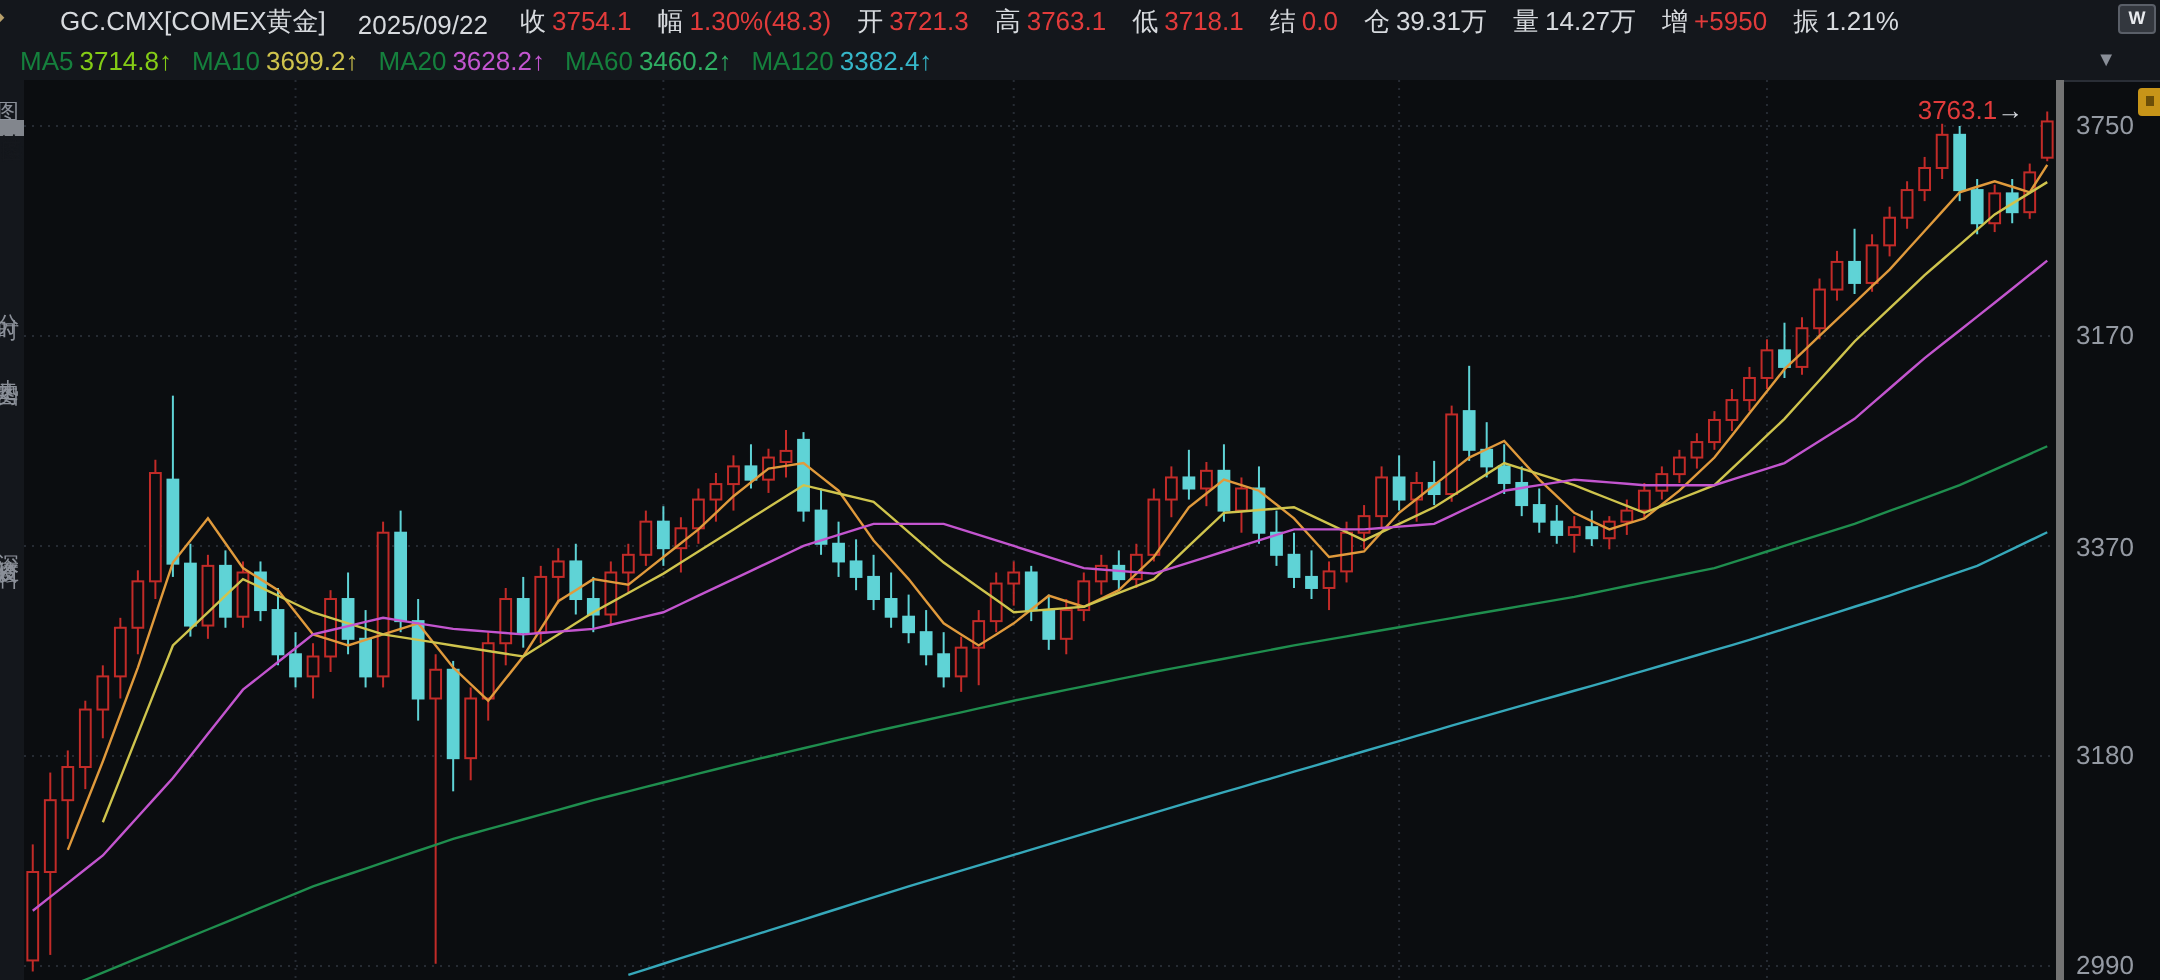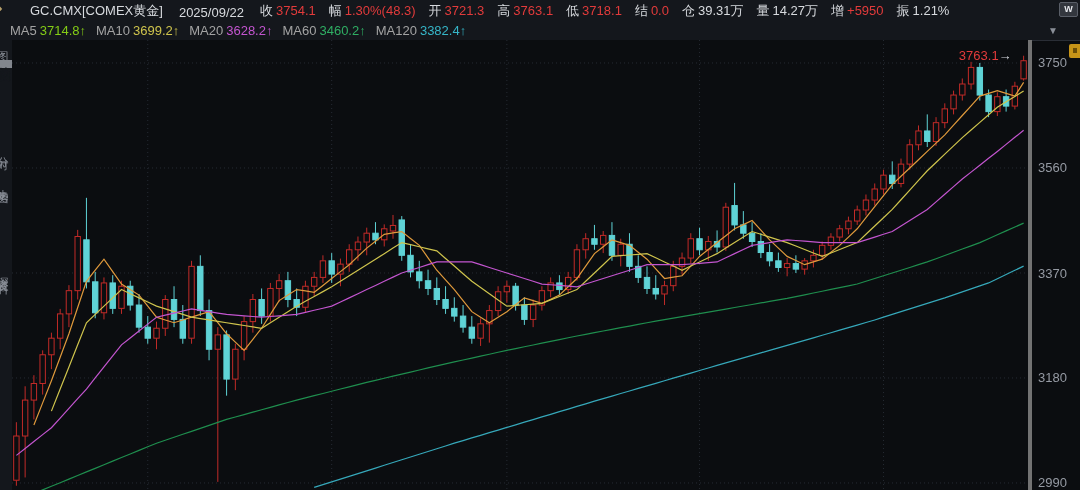--- a/index.html
+++ b/index.html
@@ -19,21 +19,21 @@
   .frag.f1{top:1px;}
   .frag.f2{top:21px;color:#9aa0a8;}
   .winbadge{position:absolute;right:2px;top:2px;width:17px;height:13px;background:#33373e;
     border:1px solid #5a5f68;border-radius:2px;color:#e8eaee;font-size:9px;font-weight:bold;
     display:flex;align-items:center;justify-content:center;line-height:1;}
 
   
   .mabar{position:absolute;left:0;top:20px;width:1080px;height:20px;background:#14171c;
     border-bottom:1px solid #2a2e36;display:flex;align-items:center;font-size:13px;white-space:nowrap;}
   .ma-items{display:flex;gap:10px;margin-left:10px;}
-  .mai .lab{color:#a3a3a3;margin-right:3px;}
+  .mai .lab{color:#15803d;margin-right:3px;}
   .range-sel{position:absolute;right:22px;top:0;height:20px;display:flex;align-items:center;gap:3px;cursor:pointer;}
   .range-sel .rtext{color:#e2e4e8;font-size:13px;text-decoration:underline;}
   .range-sel .caret{color:#8a8f98;font-size:10px;}
   .lockicon{position:absolute;right:-5px;top:24px;width:16px;height:14px;background:#c79418;
     border-radius:2px;}
   .lockicon:after{content:"";position:absolute;left:4px;top:4px;width:4px;height:5px;background:#6b4e07;}
 
   
   .sidebar{position:absolute;left:0;top:40px;width:12px;height:450px;background:#14171c;overflow:hidden;}
   .side-item{position:absolute;left:-6px;width:16px;writing-mode:vertical-rl;text-orientation:upright;
@@ -342,19 +342,19 @@
       <polyline points="21.896551724137932,384.95640427360934 30.655172413793103,362.8515289205453 39.41379310344828,340.7466535674813 48.172413793103445,317.26022350485084 56.93103448275862,293.7737934422204 65.6896551724138,267.52425396045686 74.44827586206897,241.2747144786934 83.20689655172414,230.2222768021614 91.96551724137932,219.1698391256294 100.72413793103448,231.60383151172792 109.48275862068965,244.03782389782637 118.24137931034483,249.56404273609238 127,255.09026157435835 135.75862068965517,266.14269925089036 144.51724137931035,277.19513692742237 153.27586206896552,279.95824634655537 162.0344827586207,282.7213557656884 170.79310344827587,279.95824634655537 179.55172413793105,277.19513692742237 188.31034482758622,274.4320275082894 197.06896551724137,271.66891808915636 205.82758620689654,282.7213557656884 214.58620689655172,293.7737934422204 223.3448275862069,302.06312169961933 232.10344827586206,310.35244995701834 240.86206896551724,299.3000122804864 249.6206896551724,288.2475746039543 258.37931034482756,274.4320275082894 267.13793103448273,260.6164804126244 275.8965517241379,255.09026157435835 284.6551724137931,249.56404273609238 293.41379310344826,250.9455974456589 302.17241379310343,252.32715215522538 310.9310344827586,245.41937860739287 319.6896551724138,238.5116050595604 328.44827586206895,231.60383151172792 337.2068965517241,224.69605796389538 345.9655172413793,216.4067297064964 354.7241379310345,208.1174014490974 363.48275862068965,201.2096279012649 372.2413793103448,194.3018543534324 381,192.92029964386592 389.7586206896552,191.53874493429942 398.51724137931035,198.4465184821319 407.2758620689655,205.3542920299644 416.0344827586207,217.78828441606288 424.7931034482759,230.2222768021614 433.55172413793105,239.89315976912687 442.3103448275862,249.56404273609238 451.0689655172414,260.6164804126244 459.82758620689657,271.66891808915636 468.58620689655174,277.19513692742237 477.3448275862069,282.7213557656884 486.1034482758621,277.19513692742237 494.86206896551727,271.66891808915636 503.62068965517244,264.76114454132386 512.3793103448276,257.85337099349135 521.1379310344828,260.6164804126244 529.8965517241379,263.37958983175736 538.6551724137931,259.23492570305785 547.4137931034483,255.09026157435835 556.1724137931035,246.8009333169594 564.9310344827586,238.5116050595604 573.6896551724138,226.07761267346189 582.448275862069,213.6436202873634 591.2068965517242,206.7358467395309 599.9655172413793,199.82807319169842 608.7241379310345,202.5911826108314 617.4827586206897,205.3542920299644 626.2413793103449,212.2620655777969 635,219.1698391256294 643.7586206896551,228.8407220925949 652.5172413793103,238.5116050595604 661.2758620689655,237.1300503499939 670.0344827586207,235.74849564042736 678.7931034482758,226.07761267346189 687.551724137931,216.4067297064964 696.3103448275862,209.4989561586639 705.0689655172414,202.5911826108314 713.8275862068965,195.68340906299892 722.5862068965517,188.7756355151664 731.3448275862069,184.6309713864669 740.1034482758621,180.48630725776744 748.8620689655172,190.15719022473291 757.6206896551724,199.82807319169842 766.3793103448276,208.1174014490974 775.1379310344828,216.4067297064964 783.8965517241379,220.55139383519588 792.6551724137931,224.69605796389538 801.4137931034483,221.93294854476238 810.1724137931035,219.1698391256294 818.9310344827586,212.2620655777969 827.6896551724138,205.3542920299644 836.448275862069,197.06496377256542 845.2068965517242,188.7756355151664 853.9655172413793,177.72319783863443 862.7241379310345,166.67076016210243 871.4827586206897,155.61832248557042 880.2413793103449,144.56588480903844 889,136.27655655163943 897.7586206896551,127.98722829424045 906.5172413793103,119.69790003684145 915.2758620689655,111.40857177944245 924.0344827586207,103.11924352204346 932.7931034482758,94.82991526464447 941.551724137931,85.15903229767898 950.3103448275862,75.48814933071347 959.0689655172414,65.81726636374798 967.8275862068965,56.14638339678248 976.5862068965517,53.38327397764948 985.3448275862069,50.62016455851648 994.1034482758621,53.38327397764948 1002.8620689655172,56.14638339678248 1011.6206896551724,42.44136067788271" fill="none" stroke="#e09a3c" stroke-width="1.2"></polyline>
       <polyline points="39.41379310344828,371.1408571779443 48.172413793103445,349.0359818248803 56.93103448275862,326.9311064718163 65.6896551724138,304.8262311187524 74.44827586206897,282.7213557656884 83.20689655172414,274.4320275082894 91.96551724137932,266.14269925089036 100.72413793103448,257.85337099349135 109.48275862068965,249.56404273609238 118.24137931034483,253.70870686479188 127,257.85337099349135 135.75862068965517,261.99803512219086 144.51724137931035,266.14269925089036 153.27586206896552,268.90580867002336 162.0344827586207,271.66891808915636 170.79310344827587,274.4320275082894 179.55172413793105,277.19513692742237 188.31034482758622,278.57669163698887 197.06896551724137,279.95824634655537 205.82758620689654,281.33980105612187 214.58620689655172,282.7213557656884 223.3448275862069,284.1029104752549 232.10344827586206,285.4844651848214 240.86206896551724,286.8660198943879 249.6206896551724,288.2475746039543 258.37931034482756,282.7213557656884 267.13793103448273,277.19513692742237 275.8965517241379,271.66891808915636 284.6551724137931,266.14269925089036 293.41379310344826,261.30725776740763 302.17241379310343,256.4718162839249 310.9310344827586,251.63637480044213 319.6896551724138,246.8009333169594 328.44827586206895,241.2747144786934 337.2068965517241,235.74849564042736 345.9655172413793,230.2222768021614 354.7241379310345,224.69605796389538 363.48275862068965,219.1698391256294 372.2413793103448,213.6436202873634 381,208.1174014490974 389.7586206896552,202.5911826108314 398.51724137931035,204.66351467518115 407.2758620689655,206.7358467395309 416.0344827586207,208.80817880388065 424.7931034482759,210.8805108682304 433.55172413793105,218.47906177084616 442.3103448275862,226.07761267346189 451.0689655172414,233.6761635760776 459.82758620689657,241.2747144786934 468.58620689655174,247.49171067174262 477.3448275862069,253.70870686479188 486.1034482758621,259.92570305784113 494.86206896551727,266.14269925089036 503.62068965517244,265.45192189610714 512.3793103448276,264.76114454132386 521.1379310344828,264.07036718654064 529.8965517241379,263.37958983175736 538.6551724137931,259.92570305784113 547.4137931034483,256.4718162839249 556.1724137931035,253.01792951000866 564.9310344827586,249.56404273609238 573.6896551724138,241.2747144786934 582.448275862069,232.9853862212944 591.2068965517242,224.69605796389538 599.9655172413793,216.4067297064964 608.7241379310345,215.71595235171313 617.4827586206897,215.0251749969299 626.2413793103449,214.33439764214666 635,213.6436202873634 643.7586206896551,217.78828441606288 652.5172413793103,221.93294854476238 661.2758620689655,226.07761267346189 670.0344827586207,230.2222768021614 678.7931034482758,226.07761267346189 687.551724137931,221.93294854476238 696.3103448275862,217.78828441606288 705.0689655172414,213.6436202873634 713.8275862068965,208.1174014490974 722.5862068965517,202.5911826108314 731.3448275862069,197.06496377256542 740.1034482758621,191.53874493429942 748.8620689655172,194.3018543534324 757.6206896551724,197.06496377256542 766.3793103448276,199.82807319169842 775.1379310344828,202.5911826108314 783.8965517241379,206.04506938474765 792.6551724137931,209.4989561586639 801.4137931034483,212.95284293258015 810.1724137931035,216.4067297064964 818.9310344827586,212.95284293258015 827.6896551724138,209.4989561586639 836.448275862069,206.04506938474765 845.2068965517242,202.5911826108314 853.9655172413793,194.3018543534324 862.7241379310345,186.0125260960334 871.4827586206897,177.72319783863443 880.2413793103449,169.43386958123543 889,159.76298661426992 897.7586206896551,150.09210364730444 906.5172413793103,140.42122068033893 915.2758620689655,130.75033771337345 924.0344827586207,122.46100945597443 932.7931034482758,114.17168119857546 941.551724137931,105.88235294117645 950.3103448275862,97.59302468377746 959.0689655172414,89.99447378116172 967.8275862068965,82.39592287854596 976.5862068965517,74.79737197593022 985.3448275862069,67.19882107331448 994.1034482758621,61.81996807073568 1002.8620689655172,56.441115068156655 1011.6206896551724,51.06226206557787" fill="none" stroke="#cfc44d" stroke-width="1.2"></polyline>
       <polyline points="4.379310344827586,415.3506078840723 13.137931034482758,408.4428343362398 21.896551724137932,401.5350607884073 30.655172413793103,394.62728724057484 39.41379310344828,387.7195136927423 48.172413793103445,378.04863072577683 56.93103448275862,368.3777477588113 65.6896551724138,358.7068647918458 74.44827586206897,349.0359818248803 83.20689655172414,337.98354414834836 91.96551724137932,326.9311064718163 100.72413793103448,315.87866879528434 109.48275862068965,304.8262311187524 118.24137931034483,297.9184575709198 127,291.0106840230874 135.75862068965517,284.1029104752549 144.51724137931035,277.19513692742237 153.27586206896552,275.1228048630726 162.0344827586207,273.05047279872286 170.79310344827587,270.9781407343731 179.55172413793105,268.90580867002336 188.31034482758622,270.28736337958986 197.06896551724137,271.66891808915636 205.82758620689654,273.05047279872286 214.58620689655172,274.4320275082894 223.3448275862069,275.1228048630726 232.10344827586206,275.81358221785587 240.86206896551724,276.5043595726391 249.6206896551724,277.19513692742237 258.37931034482756,276.5043595726391 267.13793103448273,275.81358221785587 275.8965517241379,275.1228048630726 284.6551724137931,274.4320275082894 293.41379310344826,272.35969544393964 302.17241379310343,270.28736337958986 310.9310344827586,268.21503131524014 319.6896551724138,266.14269925089036 328.44827586206895,261.99803512219086 337.2068965517241,257.85337099349135 345.9655172413793,253.70870686479188 354.7241379310345,249.56404273609238 363.48275862068965,245.41937860739287 372.2413793103448,241.2747144786934 381,237.1300503499939 389.7586206896552,232.9853862212944 398.51724137931035,230.2222768021614 407.2758620689655,227.45916738302842 416.0344827586207,224.69605796389538 424.7931034482759,221.93294854476238 433.55172413793105,221.93294854476238 442.3103448275862,221.93294854476238 451.0689655172414,221.93294854476238 459.82758620689657,221.93294854476238 468.58620689655174,224.69605796389538 477.3448275862069,227.45916738302842 486.1034482758621,230.2222768021614 494.86206896551727,232.9853862212944 503.62068965517244,235.74849564042736 512.3793103448276,238.5116050595604 521.1379310344828,241.2747144786934 529.8965517241379,244.03782389782637 538.6551724137931,244.72860125260965 547.4137931034483,245.41937860739287 556.1724137931035,246.11015596217612 564.9310344827586,246.8009333169594 573.6896551724138,244.03782389782637 582.448275862069,241.2747144786934 591.2068965517242,238.5116050595604 599.9655172413793,235.74849564042736 608.7241379310345,232.9853862212944 617.4827586206897,230.2222768021614 626.2413793103449,227.45916738302842 635,224.69605796389538 643.7586206896551,224.69605796389538 652.5172413793103,224.69605796389538 661.2758620689655,224.69605796389538 670.0344827586207,224.69605796389538 678.7931034482758,224.00528060911213 687.551724137931,223.3145032543289 696.3103448275862,222.62372589954563 705.0689655172414,221.93294854476238 713.8275862068965,217.78828441606288 722.5862068965517,213.6436202873634 731.3448275862069,209.4989561586639 740.1034482758621,205.3542920299644 748.8620689655172,203.97273732039793 757.6206896551724,202.5911826108314 766.3793103448276,201.2096279012649 775.1379310344828,199.82807319169842 783.8965517241379,200.51885054648164 792.6551724137931,201.2096279012649 801.4137931034483,201.90040525604817 810.1724137931035,202.5911826108314 818.9310344827586,202.5911826108314 827.6896551724138,202.5911826108314 836.448275862069,202.5911826108314 845.2068965517242,202.5911826108314 853.9655172413793,199.82807319169842 862.7241379310345,197.06496377256542 871.4827586206897,194.3018543534324 880.2413793103449,191.53874493429942 889,186.0125260960334 897.7586206896551,180.48630725776744 906.5172413793103,174.9600884195014 915.2758620689655,169.43386958123543 924.0344827586207,161.83531867861967 932.7931034482758,154.23676777600394 941.551724137931,146.6382168733882 950.3103448275862,139.03966597077243 959.0689655172414,132.13189242293993 967.8275862068965,125.22411887510745 976.5862068965517,118.31634532727496 985.3448275862069,111.40857177944245 994.1034482758621,104.37185312538386 1002.8620689655172,97.33513447132503 1011.6206896551724,90.29841581726645" fill="none" stroke="#c355cf" stroke-width="1.2"></polyline>
       <polyline points="4.379310344827586,460.6656023578535 13.137931034482758,457.07356011298054 21.896551724137932,453.48151786810774 30.655172413793103,449.8894756232348 39.41379310344828,446.29743337836186 48.172413793103445,442.70539113348894 56.93103448275862,439.1133488886161 65.6896551724138,435.5213066437432 74.44827586206897,431.92926439887026 83.20689655172414,428.3372221539974 91.96551724137932,424.7451799091245 100.72413793103448,421.15313766425163 109.48275862068965,417.5610954193787 118.24137931034483,413.9690531745058 127,410.3770109296329 135.75862068965517,406.78496868476003 144.51724137931035,403.1929264398871 153.27586206896552,400.22258381431914 162.0344827586207,397.25224118875116 170.79310344827587,394.2818985631832 179.55172413793105,391.3115559376152 188.31034482758622,388.3412133120472 197.06896551724137,385.3708706864793 205.82758620689654,382.40052806091126 214.58620689655172,379.4301854353433 223.3448275862069,377.01246469360194 232.10344827586206,374.59474395186055 240.86206896551724,372.17702321011916 249.6206896551724,369.7593024683778 258.37931034482756,367.34158172663643 267.13793103448273,364.9238609848951 275.8965517241379,362.5061402431537 284.6551724137931,360.0884195014123 293.41379310344826,357.87793196610596 302.17241379310343,355.66744443079955 310.9310344827586,353.45695689549314 319.6896551724138,351.2464693601867 328.44827586206895,349.0359818248803 337.2068965517241,346.8254942895739 345.9655172413793,344.61500675426754 354.7241379310345,342.4045192189611 363.48275862068965,340.3321871546114 372.2413793103448,338.2598550902616 381,336.18752302591184 389.7586206896552,334.1151909615621 398.51724137931035,332.04285889721234 407.2758620689655,329.9705268328627 416.0344827586207,327.8981947685129 424.7931034482759,325.82586270416317 433.55172413793105,323.89168611077 442.3103448275862,321.95750951737693 451.0689655172414,320.02333292398384 459.82758620689657,318.08915633059075 468.58620689655174,316.15497973719766 477.3448275862069,314.2208031438045 486.1034482758621,312.2866265504114 494.86206896551727,310.35244995701834 503.62068965517244,308.55642883458194 512.3793103448276,306.7604077121454 521.1379310344828,304.964386589709 529.8965517241379,303.16836546727257 538.6551724137931,301.3723443448361 547.4137931034483,299.57632322239965 556.1724137931035,297.78030209996325 564.9310344827586,295.98428097752674 573.6896551724138,294.3264153260469 582.448275862069,292.6685496745672 591.2068965517242,291.0106840230874 599.9655172413793,289.35281837160755 608.7241379310345,287.69495272012773 617.4827586206897,286.03708706864796 626.2413793103449,284.37922141716814 635,282.7213557656884 643.7586206896551,281.2016455851652 652.5172413793103,279.68193540464205 661.2758620689655,278.1622252241189 670.0344827586207,276.6425150435958 678.7931034482758,275.1228048630726 687.551724137931,273.60309468254945 696.3103448275862,272.0833845020263 705.0689655172414,270.5636743215032 713.8275862068965,269.04396414098 722.5862068965517,267.52425396045686 731.3448275862069,266.0045437799337 740.1034482758621,264.4848335994106 748.8620689655172,262.9651234188874 757.6206896551724,261.44541323836427 766.3793103448276,259.92570305784113 775.1379310344828,258.405992877318 783.8965517241379,256.6099717548815 792.6551724137931,254.81395063244508 801.4137931034483,253.01792951000866 810.1724137931035,251.22190838757217 818.9310344827586,249.42588726513574 827.6896551724138,247.62986614269929 836.448275862069,245.83384502026286 845.2068965517242,244.03782389782637 853.9655172413793,241.2747144786934 862.7241379310345,238.5116050595604 871.4827586206897,235.74849564042736 880.2413793103449,232.9853862212944 889,230.2222768021614 897.7586206896551,227.45916738302842 906.5172413793103,224.69605796389538 915.2758620689655,221.93294854476238 924.0344827586207,218.70932088910715 932.7931034482758,215.48569323345217 941.551724137931,212.2620655777969 950.3103448275862,209.03843792214164 959.0689655172414,205.81481026648666 967.8275862068965,202.5911826108314 976.5862068965517,198.70072454869216 985.3448275862069,194.8102664865529 994.1034482758621,190.91980842441367 1002.8620689655172,187.02935036227444 1011.6206896551724,183.13889230013518" fill="none" stroke="#1f8e4e" stroke-width="1.2"></polyline>
       <polyline points="302.17241379310343,447.4026771460151 310.9310344827586,444.6395677268821 319.6896551724138,441.8764583077491 328.44827586206895,439.1133488886161 337.2068965517241,436.3502394694831 345.9655172413793,433.5871300503501 354.7241379310345,430.8240206312171 363.48275862068965,428.0609112120841 372.2413793103448,425.2978017929511 381,422.5346923738181 389.7586206896552,419.7715829546851 398.51724137931035,417.0084735355521 407.2758620689655,414.24536411641907 416.0344827586207,411.4822546972861 424.7931034482759,408.7191452781531 433.55172413793105,405.95603585902006 442.3103448275862,403.1929264398871 451.0689655172414,400.56797249171075 459.82758620689657,397.9430185435344 468.58620689655174,395.31806459535807 477.3448275862069,392.6931106471817 486.1034482758621,390.0681566990054 494.86206896551727,387.443202750829 503.62068965517244,384.81824880265265 512.3793103448276,382.19329485447633 521.1379310344828,379.56834090629997 529.8965517241379,376.9433869581236 538.6551724137931,374.3184330099473 547.4137931034483,371.6934790617709 556.1724137931035,369.0685251135946 564.9310344827586,366.44357116541823 573.6896551724138,363.81861721724187 582.448275862069,361.1936632690655 591.2068965517242,358.63778705636753 599.9655172413793,356.08191084366945 608.7241379310345,353.5260346309715 617.4827586206897,350.9701584182734 626.2413793103449,348.41428220557543 635,345.85840599287735 643.7586206896551,343.3025297801794 652.5172413793103,340.7466535674813 661.2758620689655,338.19077735478334 670.0344827586207,335.63490114208525 678.7931034482758,333.0790249293873 687.551724137931,330.5231487166892 696.3103448275862,327.96727250399124 705.0689655172414,325.41139629129316 713.8275862068965,322.8555200785952 722.5862068965517,320.29964386589717 731.3448275862069,317.81284538867743 740.1034482758621,315.32604691145775 748.8620689655172,312.839248434238 757.6206896551724,310.35244995701834 766.3793103448276,307.86565147979866 775.1379310344828,305.378853002579 783.8965517241379,302.8920545253593 792.6551724137931,300.40525604813956 801.4137931034483,297.84937983544154 810.1724137931035,295.2935036227435 818.9310344827586,292.7376274100455 827.6896551724138,290.18175119734747 836.448275862069,287.62587498464944 845.2068965517242,285.0699987719514 853.9655172413793,282.5141225592534 862.7241379310345,279.95824634655537 871.4827586206897,277.19513692742237 880.2413793103449,274.4320275082894 889,271.66891808915636 897.7586206896551,268.90580867002336 906.5172413793103,266.14269925089036 915.2758620689655,263.37958983175736 924.0344827586207,260.6164804126244 932.7931034482758,257.85337099349135 941.551724137931,254.8692128208277 950.3103448275862,251.88505464816402 959.0689655172414,248.9008964755006 967.8275862068965,245.91673830283685 976.5862068965517,242.93258013017316 985.3448275862069,238.7326538130911 994.1034482758621,234.532727496009 1002.8620689655172,230.33280117892662 1011.6206896551724,226.1328748618445" fill="none" stroke="#36a8ba" stroke-width="1.2"></polyline>
       <text x="999.6206896551724" y="19.749723689058094" text-anchor="end" class="lastlabel"><tspan fill="#e23b3b">3763.1</tspan><tspan fill="#d3d6dc">→</tspan></text>
     </svg>
 
   <div class="axis">
       <div class="tick" style="top: 14.9891px;">3750</div>
-      <div class="tick" style="top: 119.987px;">3560</div>
+      <div class="tick" style="top: 119.987px;">3170</div>
       <div class="tick" style="top: 226px;">3370</div>
       <div class="tick" style="top: 329.984px;">3180</div>
       <div class="tick" style="top: 434.982px;">2990</div>
     </div>
 
 </div>
 
 </body></html>

